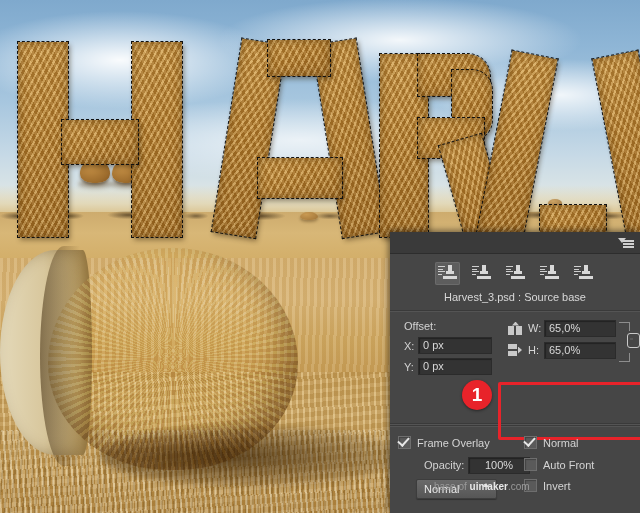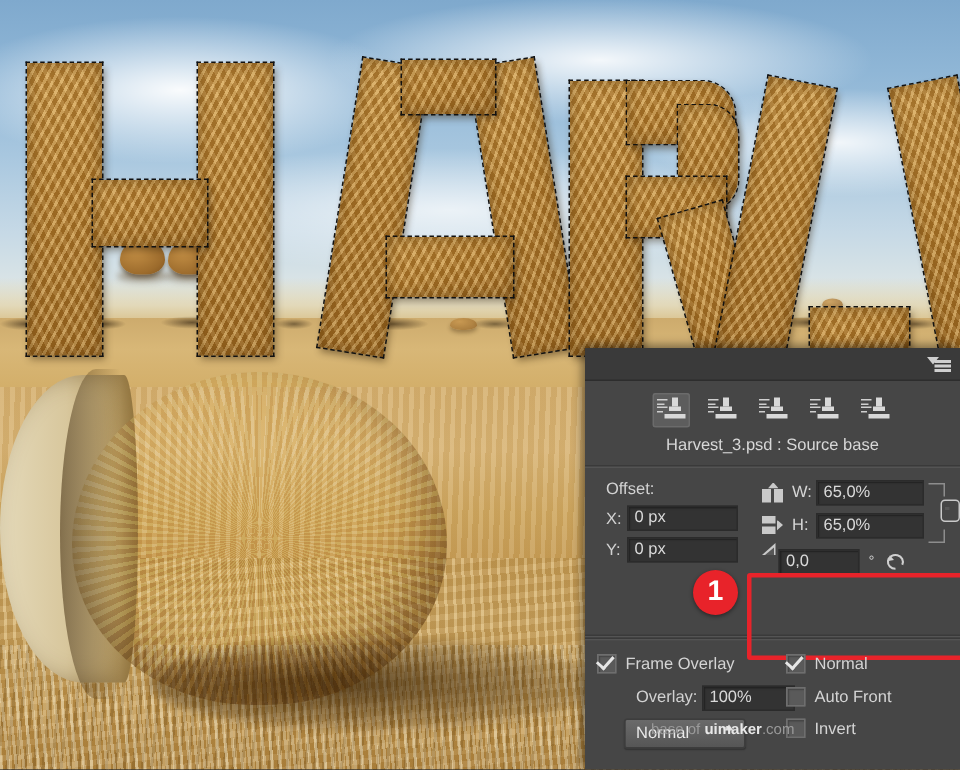--- a/index.html
+++ b/index.html
@@ -245,21 +245,21 @@
   }
   .cbx.checked:after{
     content:"";position:absolute;left:1px;top:-2px;width:5px;height:9px;
     border:solid #e6e6e6;border-width:0 2px 2px 0;transform:rotate(42deg);
   }
   .chk-wrap{display:inline-flex;align-items:center;gap:6px;cursor:pointer;}
 
   .bottom-sect{position:relative;height:74px;}
   .so{position:absolute;left:8px;top:9px;}
   .op-lbl{position:absolute;left:34px;top:32px;color:#d2d2d2;}
-  .op-field{position:absolute;left:78px;top:30px;width:52px;text-align:left;}
+  .op-field{position:absolute;left:78px;top:30px;width:52px;text-align:center;}
   .blend{
     position:absolute;left:26px;top:52px;width:72px;height:18px;
     background:linear-gradient(180deg,#6a6a6a,#565656);
     border:1px solid #3d3d3d;border-radius:2px;
     color:#eaeaea;font-size:11px;line-height:18px;padding-left:7px;
     box-shadow:0 1px 1px rgba(0,0,0,.3);
   }
   .blend .arrows{
     position:absolute;right:6px;top:3px;width:7px;height:12px;
   }
@@ -466,49 +466,38 @@
         <div class="wh-row">
           <span class="flip-ico">
             <span class="blk" style="left:0;top:0;width:9px;height:5px;"></span>
             <span class="blk" style="left:0;top:7px;width:9px;height:5px;"></span>
             <span class="blk" style="left:10px;top:3px;width:4px;height:7px;clip-path:polygon(0 0,100% 50%,0 100%);"></span>
           </span>
           <span class="k">H:</span>
           <span class="field">65,0%</span>
         </div>
 
-        <div class="angle-row">
-          <span class="angle-ico"></span>
-          <span class="field">0,0</span>
-          <span class="deg">°</span>
-          <span class="reset-ico">
-            <svg width="14" height="13" viewBox="0 0 14 13">
-              <path d="M11.5 8.5 A5 4.6 0 1 0 7 11.2" fill="none" stroke="#cfcfcf" stroke-width="1.4"></path>
-              <path d="M3.2 2.2 L2.2 6.0 L6.0 5.4 Z" fill="#cfcfcf"></path>
-            </svg>
-          </span>
-        </div>
       </div>
 
       <div class="hl-box"></div>
       <div class="badge">1</div>
     </div>
 
     <div class="divider"></div>
 
 
     <div class="divider"></div>
 
     <div class="bottom-sect">
       <span class="chk-wrap so">
         <span class="cbx checked"></span>
         <span>Frame Overlay</span>
       </span>
 
-      <span class="lbl op-lbl">Overlay:</span>
+      <span class="lbl op-lbl">Opacity:</span>
       <span class="field op-field">100%</span>
 
       <div class="blend">
         <span>Normal</span>
         <span class="arrows">
             <b></b>
           </span>
       </div>
 
       <span class="chk-wrap clip">

